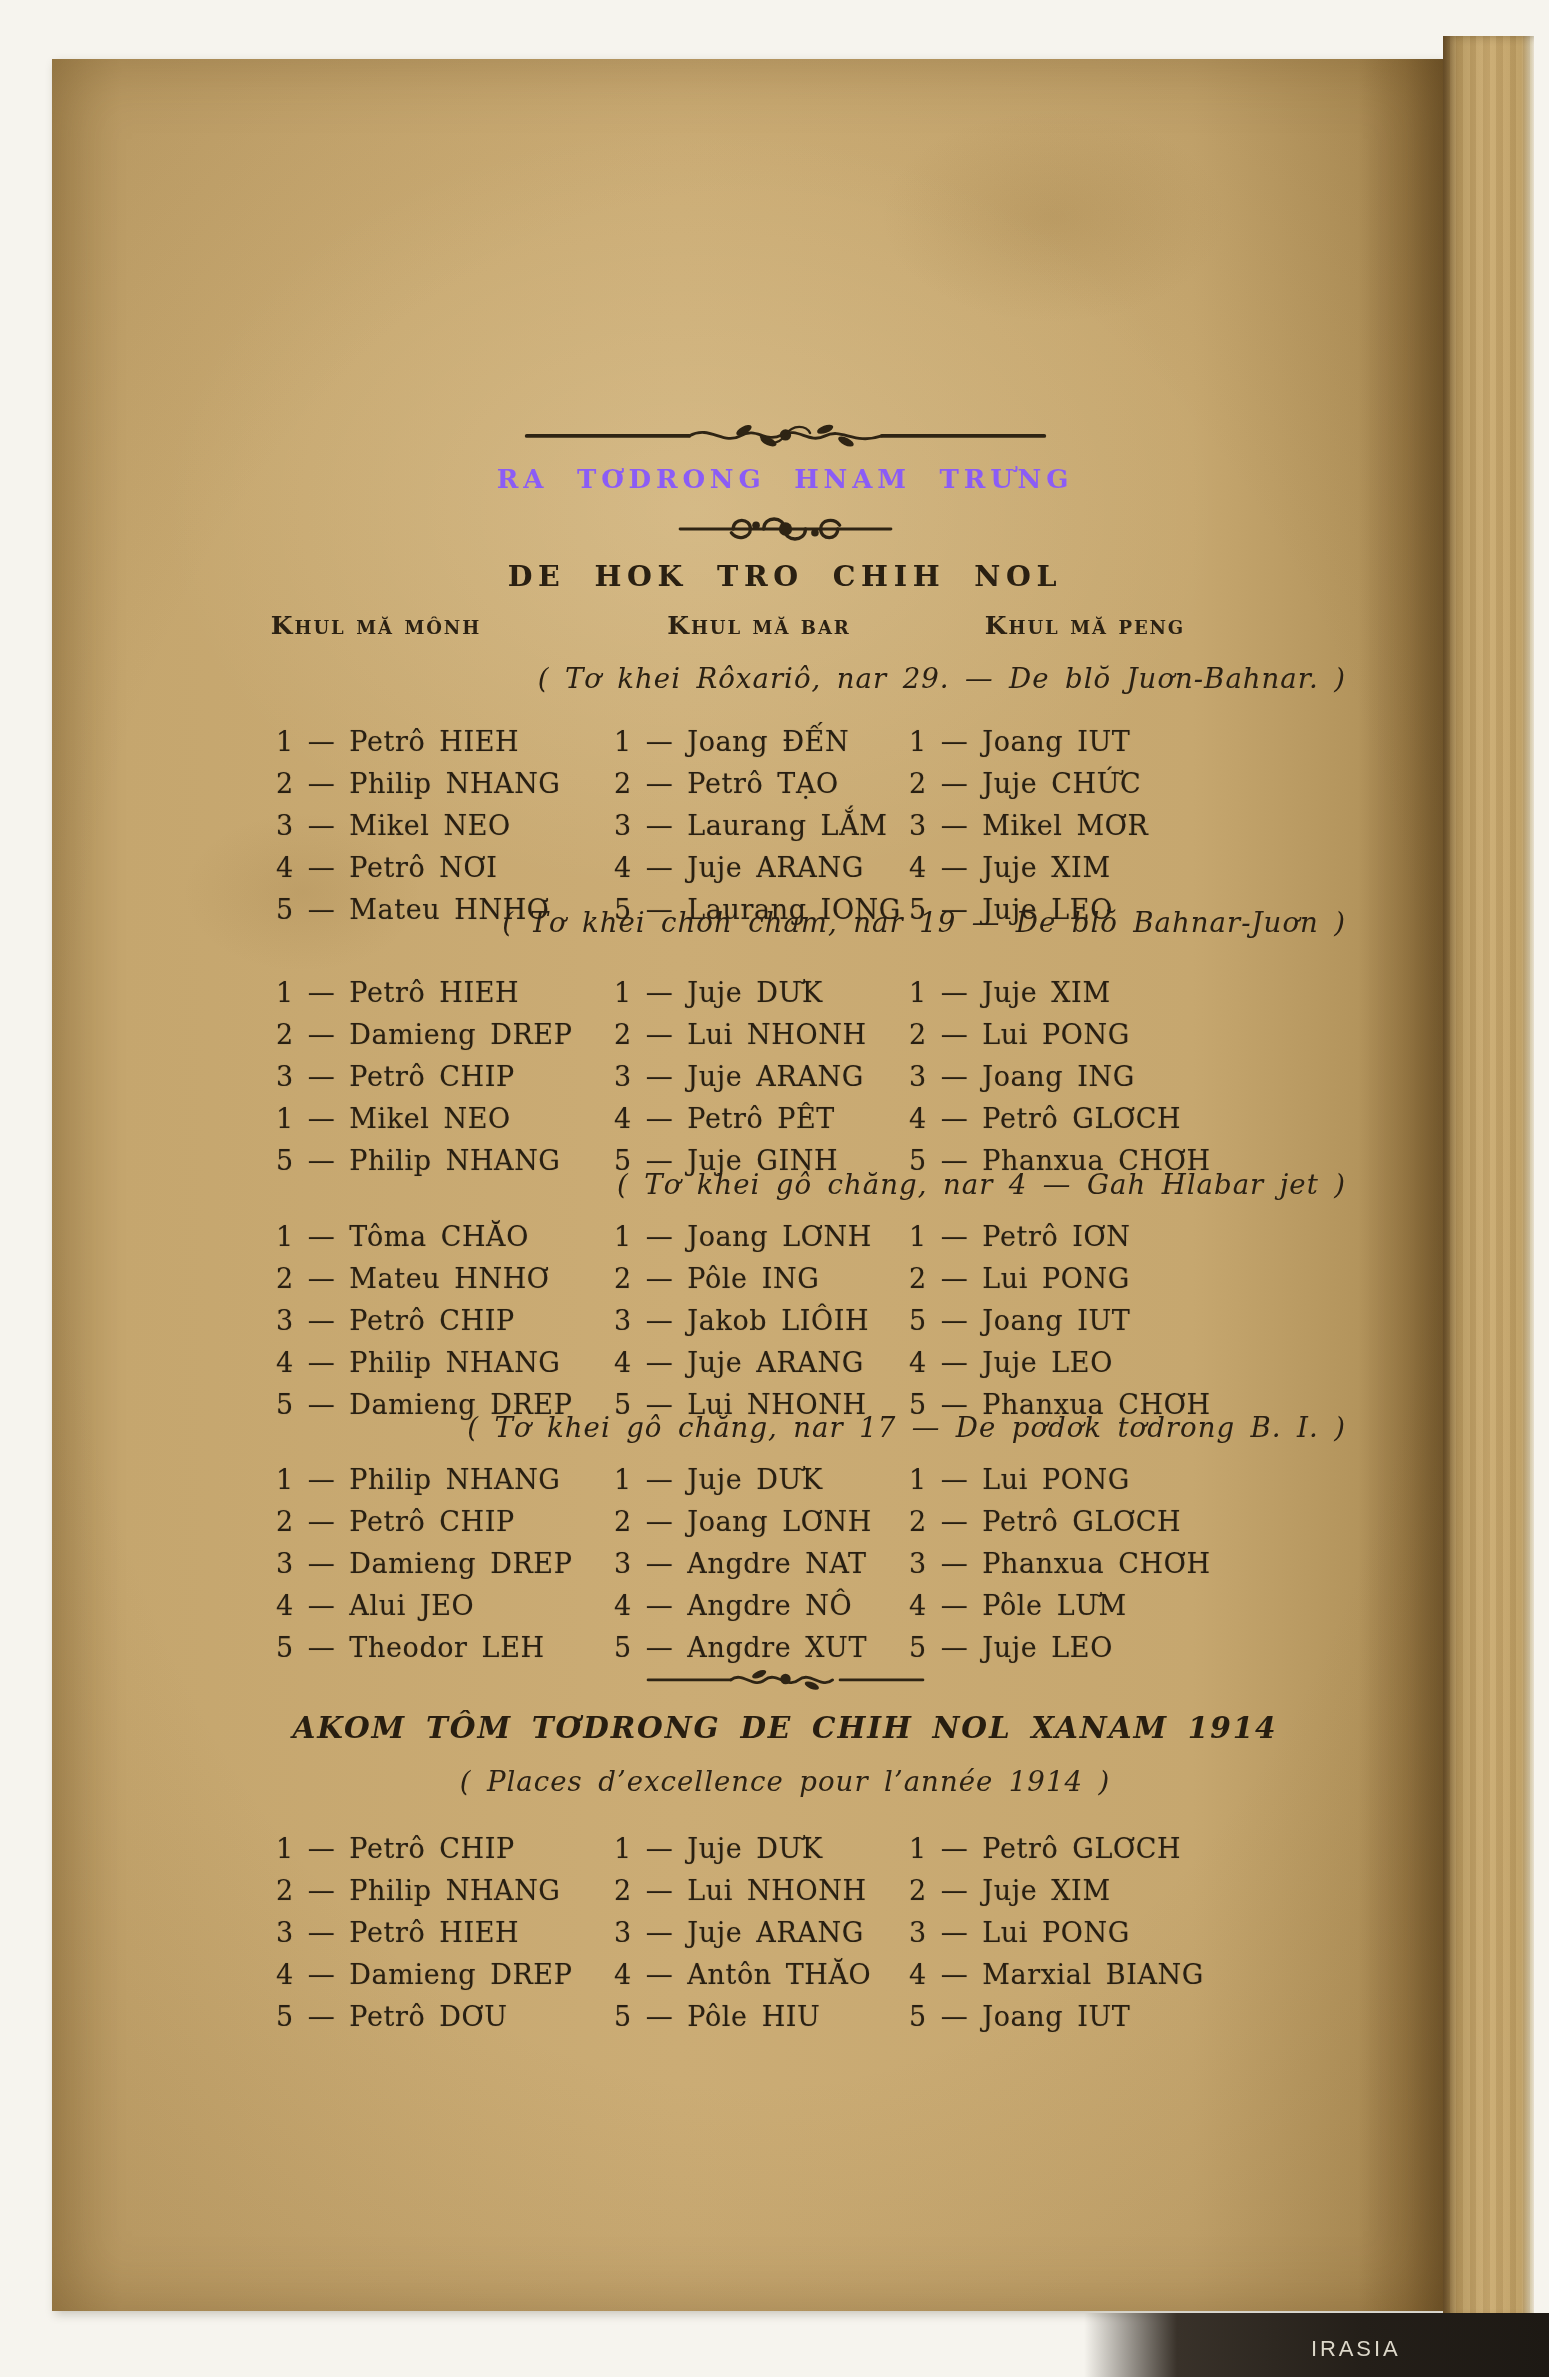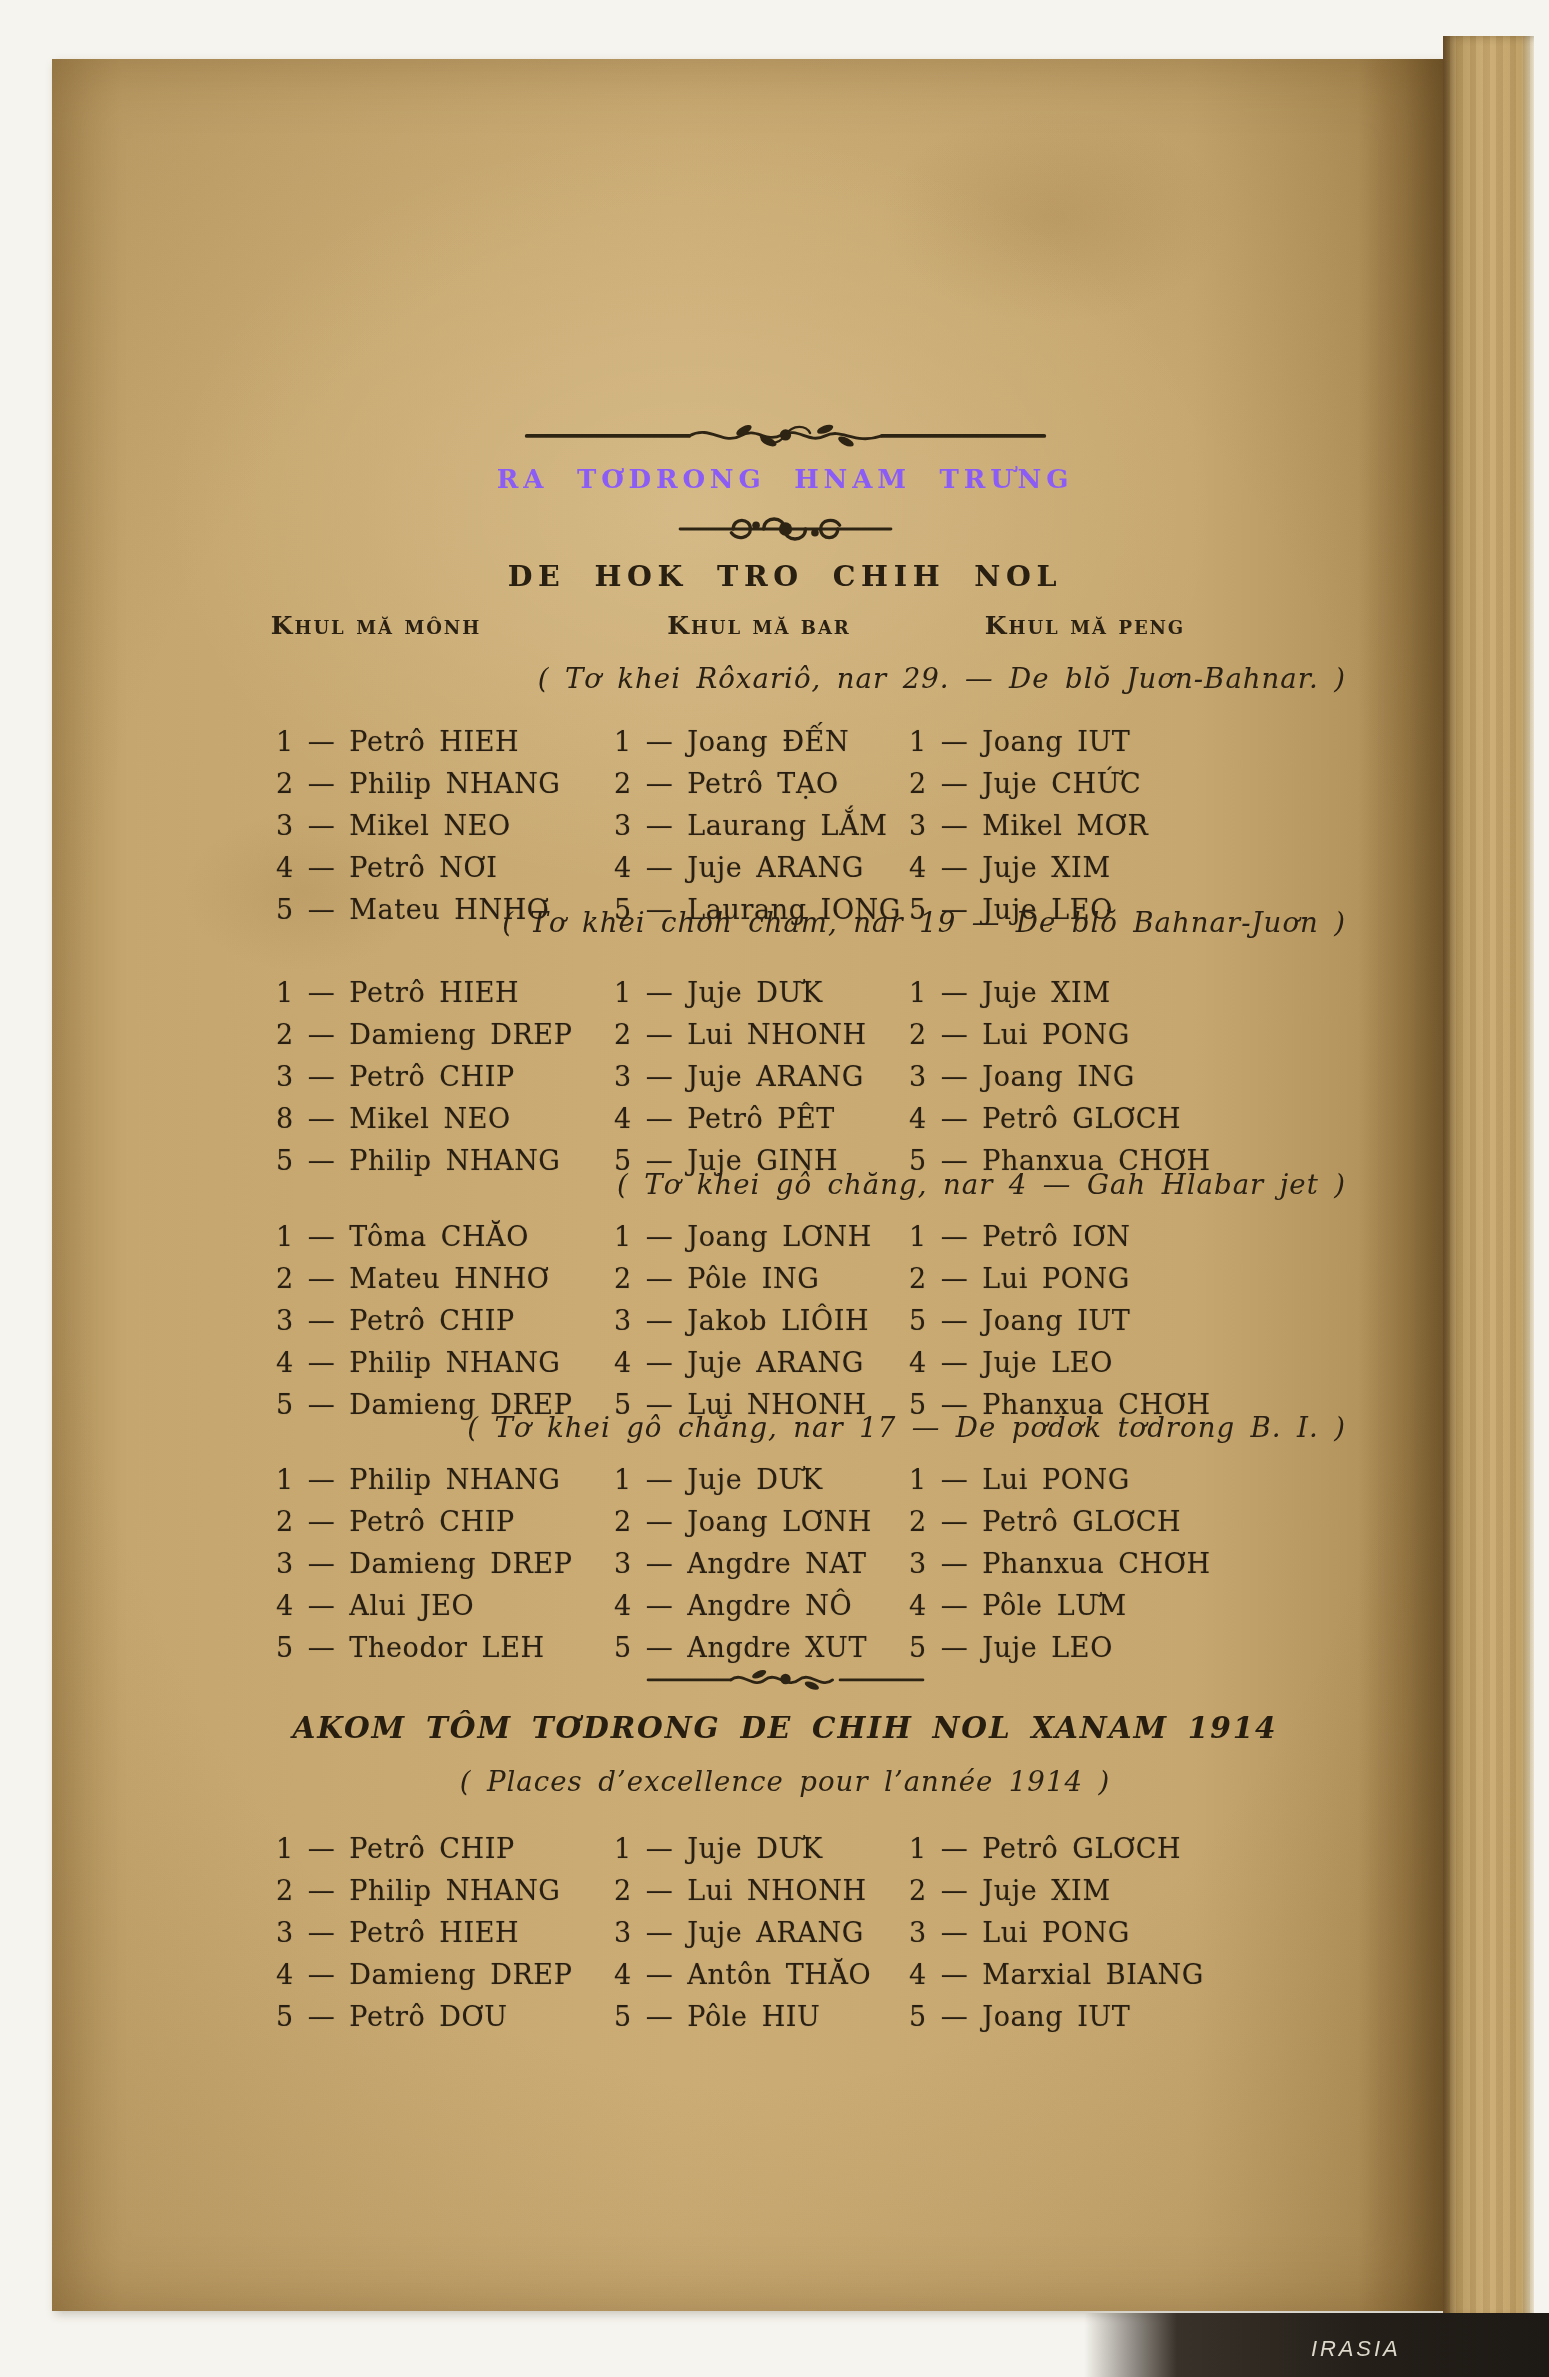--- a/index.html
+++ b/index.html
@@ -32,21 +32,21 @@
       linear-gradient(90deg,#7d6238 0%,#b4965e 16%,#c9aa71 50%,#bb9c62 86%,#d9cfb4 97%,#efe9da 100%);
     box-shadow: inset 5.7px 0 9.5px rgba(50,30,5,0.35);
   }
   .scanner-dark {
     position:absolute; left:1084px; top:2313px; width:465px; height:65px;
     background:linear-gradient(90deg, rgba(40,34,26,0) 0%, #39322a 20%, #241f19 60%, #1d1914 100%);
   }
   .watermark {
     position:absolute; left:1311px; top:2336px;
     font-family:"Liberation Sans","DejaVu Sans",sans-serif;
-    font-size:22px; letter-spacing:2.9px; color:#ddd8ca;font-style:italic;
+    font-size:22px; letter-spacing:2.9px; color:#ddd8ca;
   }
   
   .content-anchor { position:absolute; left:224px; width:1122px; text-align:center; }
   .page-title {
     top:323px; font-size:60px; font-weight:bold; letter-spacing:13.3px; word-spacing:44px;
     color:#241a0e; text-shadow:0 0 1px rgba(40,28,12,0.55);
   }
   .subtitle {
     top:464px; font-size:26px; font-weight:bold; letter-spacing:4.8px; word-spacing:15px; color:#8b5cf6;
   }
@@ -161,21 +161,21 @@
         <div class="row">5 — Juje LEO</div>
       </div>
   </div>
 
   <div class="sec-header" style="top:906px">( Tơ khei choh cham, nar 19 — De blŏ Bahnar-Juơn )</div>
   <div class="rows" style="top:972px">
     <div class="col c1">
         <div class="row">1 — Petrô HIEH</div>
         <div class="row">2 — Damieng DREP</div>
         <div class="row">3 — Petrô CHIP</div>
-        <div class="row">8 — Mikel NEO</div>
+        <div class="row">1 — Mikel NEO</div>
         <div class="row">5 — Philip NHANG</div>
       </div>
     <div class="col c2">
         <div class="row">1 — Juje DƯK</div>
         <div class="row">2 — Lui NHONH</div>
         <div class="row">3 — Juje ARANG</div>
         <div class="row">4 — Petrô PÊT</div>
         <div class="row">5 — Juje GINH</div>
       </div>
     <div class="col c3">

